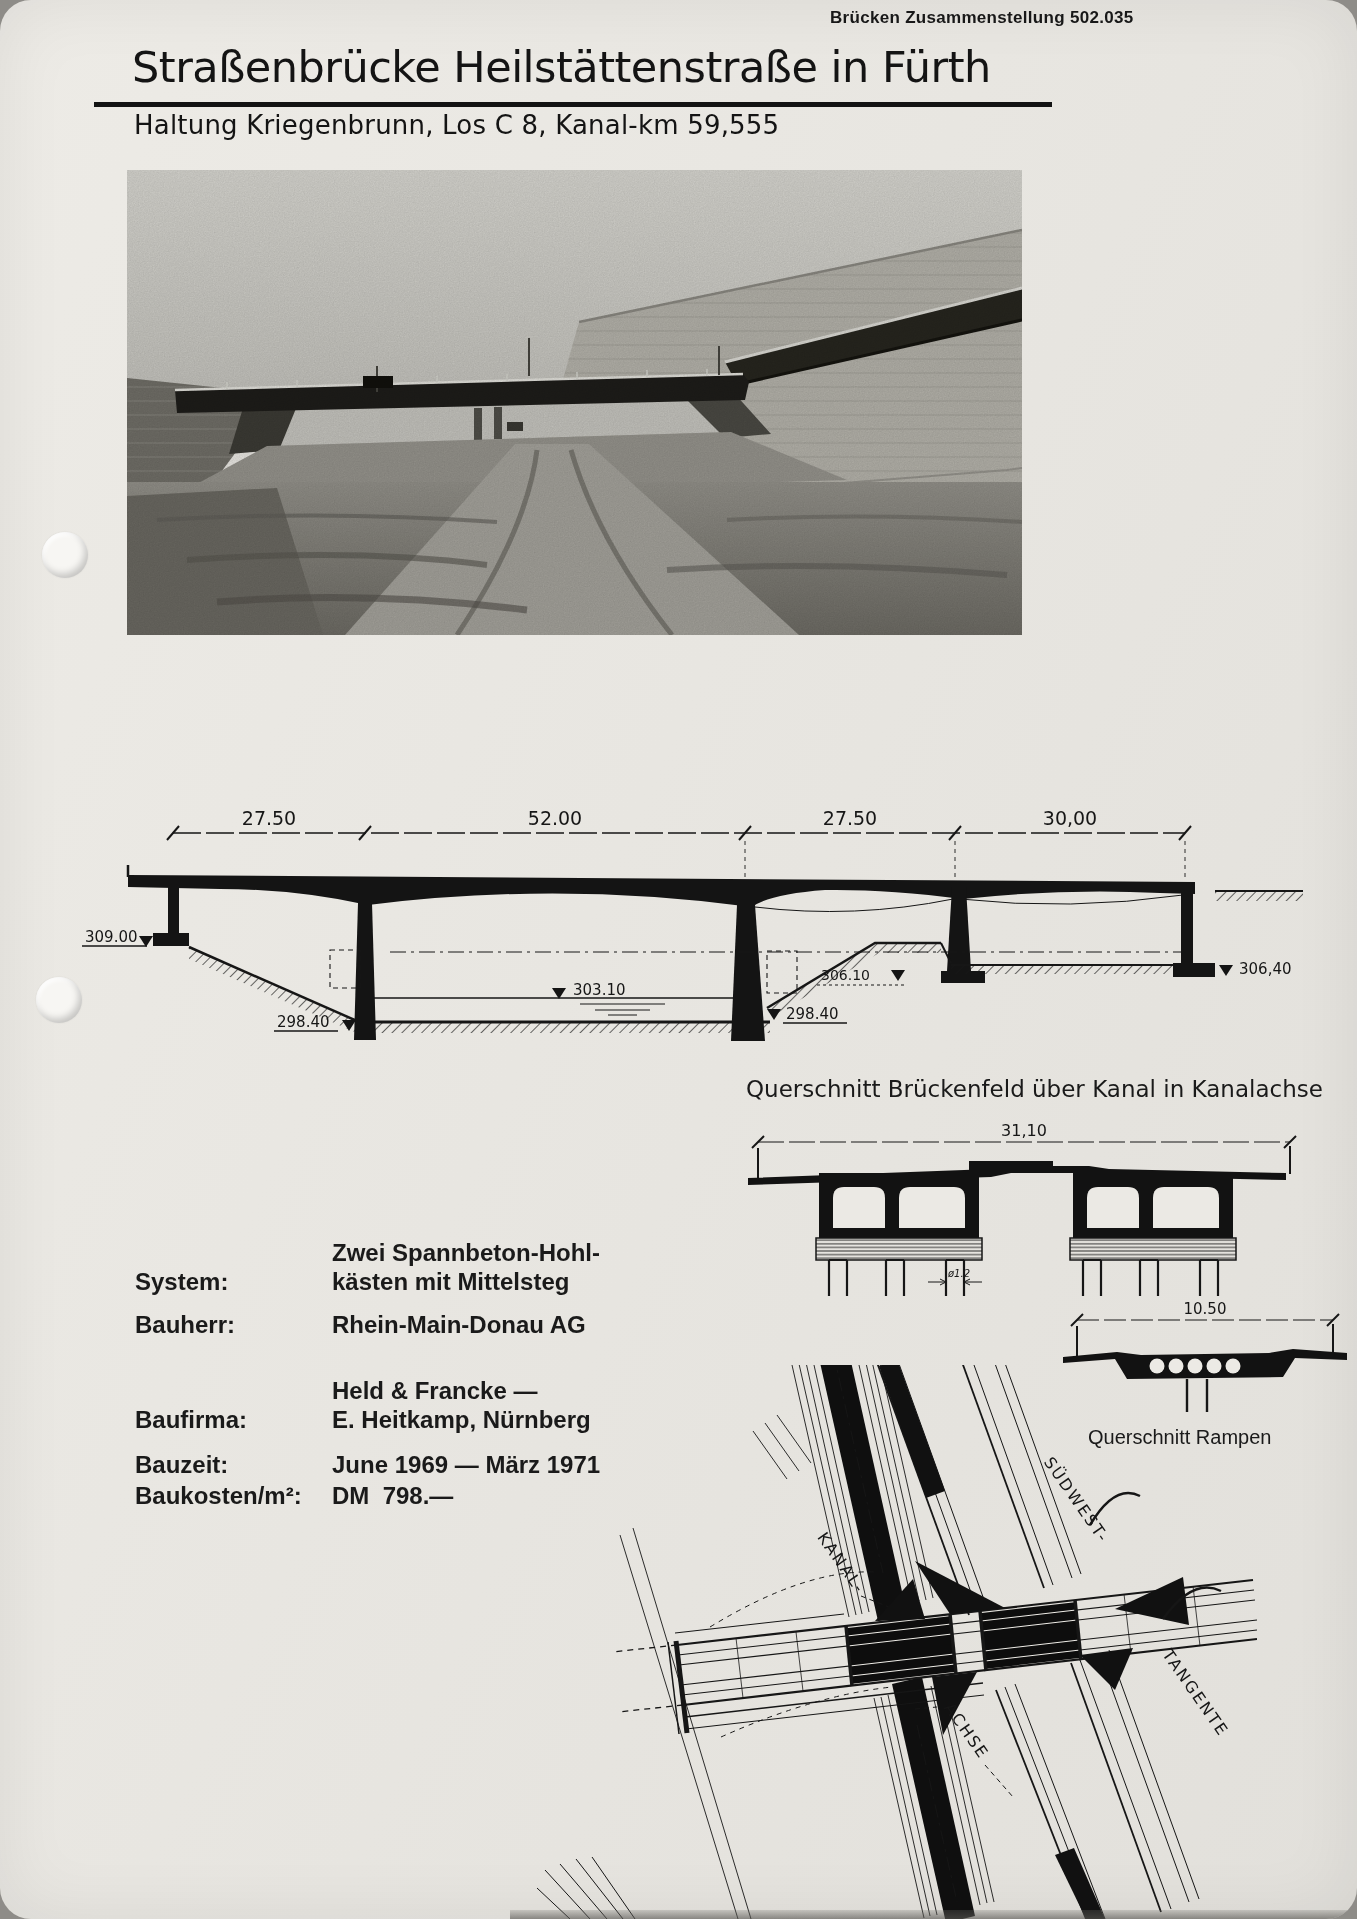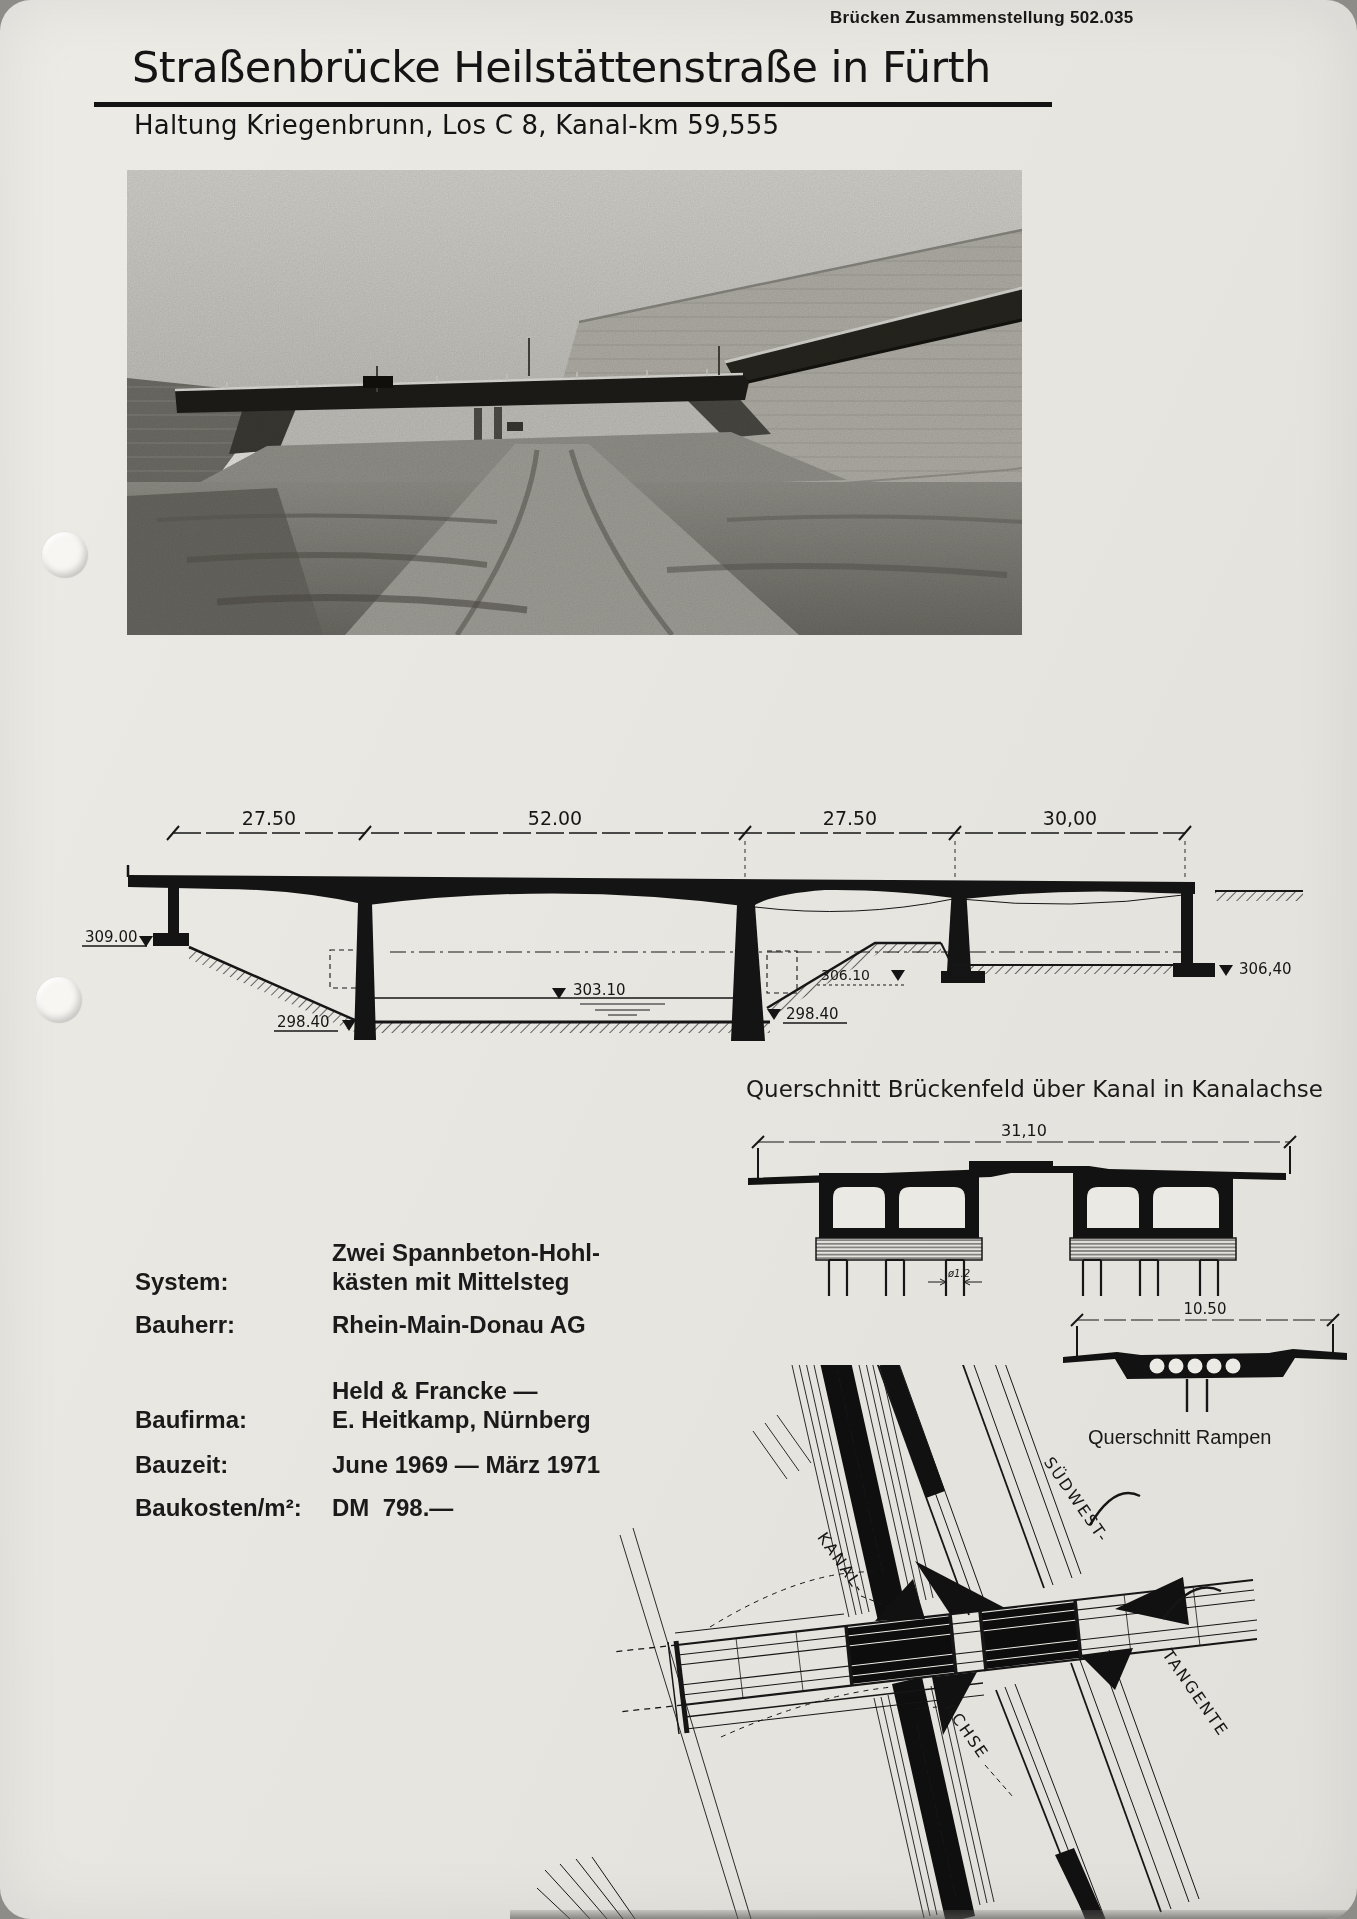--- a/index.html
+++ b/index.html
@@ -28,21 +28,21 @@
   .qs-canal-heading{left:746px; top:1076px; font-family:"DejaVu Sans",sans-serif; font-size:23px; color:#1a1a1a; white-space:nowrap;}
   .qs-canal{left:743px; top:1116px; width:612px; height:190px;}
   .qs-ramp{left:1055px; top:1300px; width:300px; height:135px;}
   .qs-ramp-heading{left:1088px; top:1426px; font-family:Liberation Sans, sans-serif; font-size:20px; color:#1a1a1a; white-space:nowrap;}
   .site-plan{left:515px; top:1365px; width:742px; height:554px;}
   .info-table{left:135px; top:1238px; width:520px;}
   .info-row{display:flex; align-items:flex-end;}
   .info-label{width:197px; flex:none; font:bold 24px/29px "Liberation Sans",sans-serif;}
   .info-value{flex:1; font:bold 24px/29px "Liberation Sans",sans-serif; white-space:pre-wrap;}
   .mb-system{margin-bottom:14px;} .mb-bauherr{margin-bottom:37px;} .mb-baufirma{margin-bottom:16px;}
-  .mb-bauzeit{margin-bottom:14px;} .mb-baukosten{margin-bottom:13px;}
+  .mb-bauzeit{margin-bottom:2px;} .mb-baukosten{margin-bottom:13px;}
   .hole{position:absolute; width:46px; height:46px; border-radius:50%;
     background:#f7f6f3;
     box-shadow:inset -3px -4px 7px rgba(0,0,0,0.20), inset 2px 3px 4px rgba(255,255,255,0.9), 0 0 2px rgba(0,0,0,0.08);}
   .hole1{left:42px; top:532px;} .hole2{left:36px; top:977px;}
   .scan-edge-bottom{left:510px; top:1910px; width:847px; height:9px;
     background:linear-gradient(to bottom, rgba(120,118,114,0.25), rgba(90,88,84,0.65));}
   svg text{font-family:"DejaVu Sans",sans-serif; fill:#161616;}
   svg .draft{stroke:#161616; fill:none;}
 </style>
 </head>

